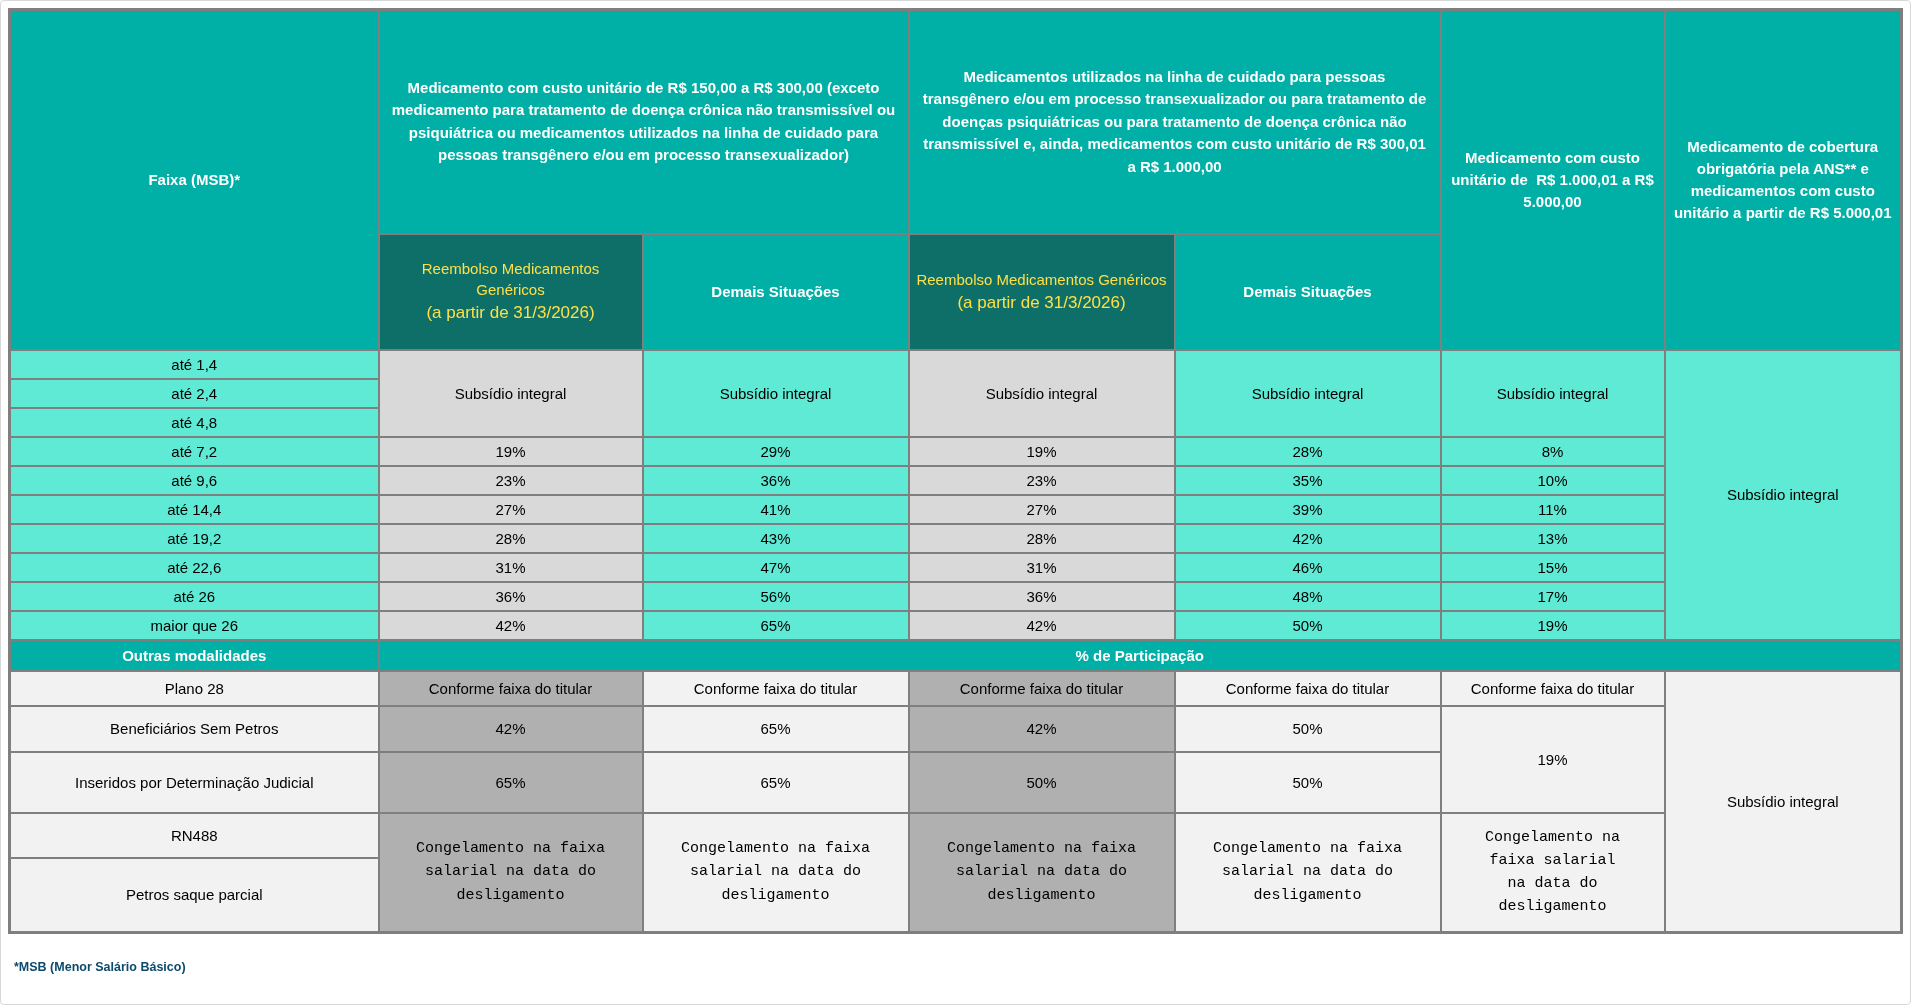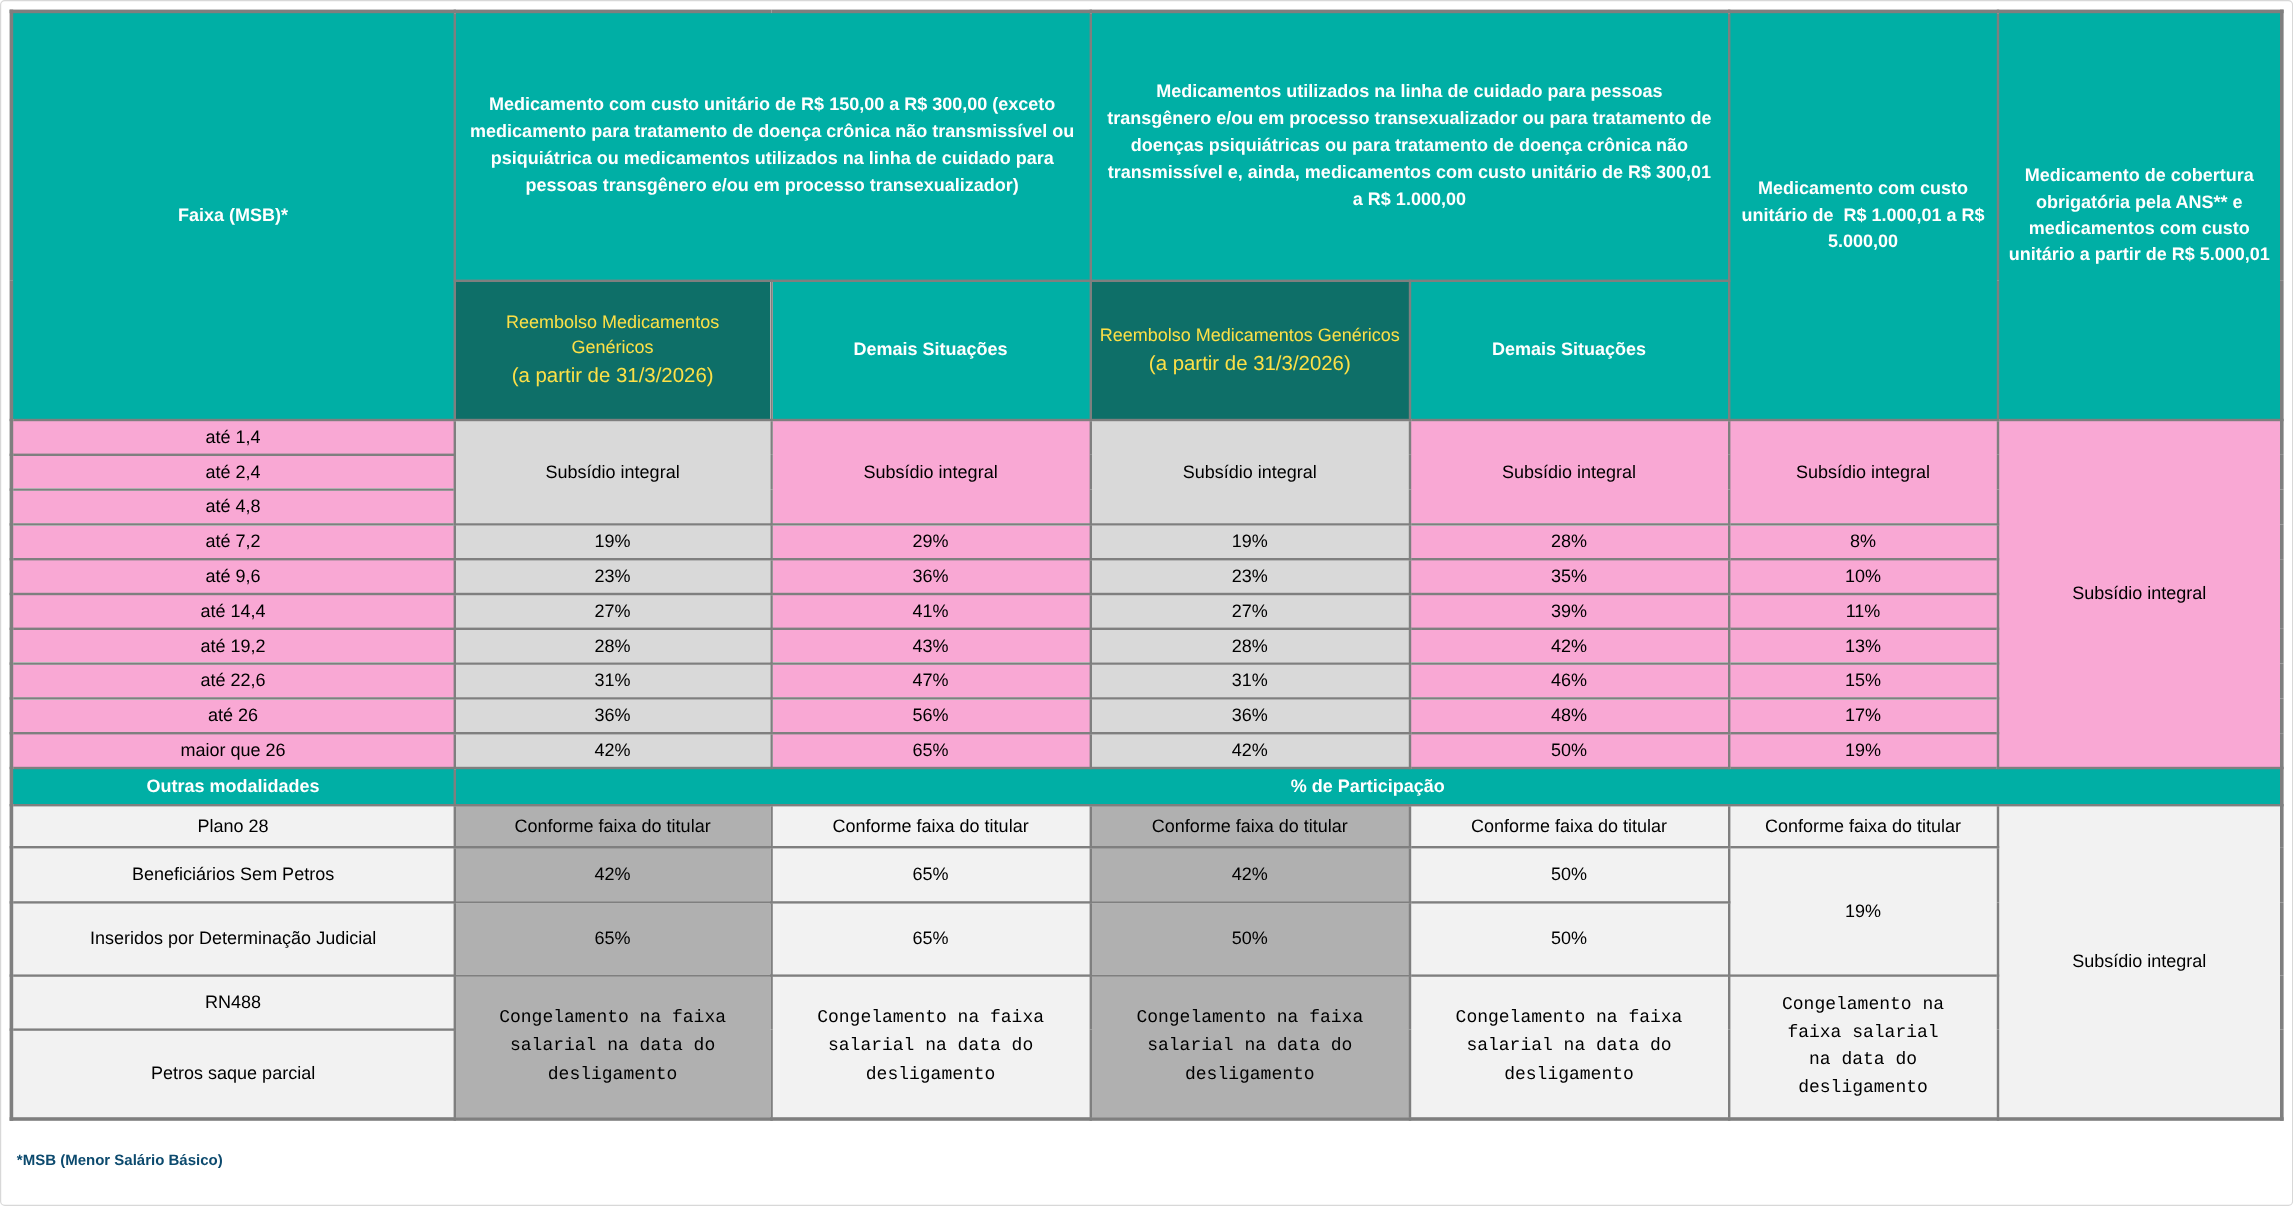--- a/index.html
+++ b/index.html
@@ -22,21 +22,21 @@
   tr.band{height:31px}
   tr.r-p28{height:35px}
   tr.r-bene{height:46px}
   tr.r-ins{height:61px}
   tr.r-rn{height:44px}
   tr.r-pet{height:71px}
   
   .teal{background:#00AFA5;color:#fff;font-weight:bold;}
   .dteal{background:#0E6F68;color:#fde047;font-weight:normal;}
   .g1{background:#D9D9D9;}   
-  .wh{background:#f9a8d4;margin-top:46px;}
+  .wh{background:#5eead4;margin-top:46px;}
   .g2{background:#B0B0B0;}   
   .lt{background:#F2F2F2;margin-top:28px;}   
   .hgroup{line-height:1.5;padding:0 10px;}
   .hcol{line-height:1.45;padding:0 8px;}
   .sub{line-height:1.4;}
   .sub .note{font-size:17px;margin-top:1px;}
   .cong{padding:12px 36px;line-height:1.55;font-family:Liberation Mono, monospace;}
   .footnotes{padding:26px 6px 0;font-size:12.5px;font-weight:bold;color:#0c4a6e;}
   .footnotes .fn{margin-bottom:11px;}
 </style>

